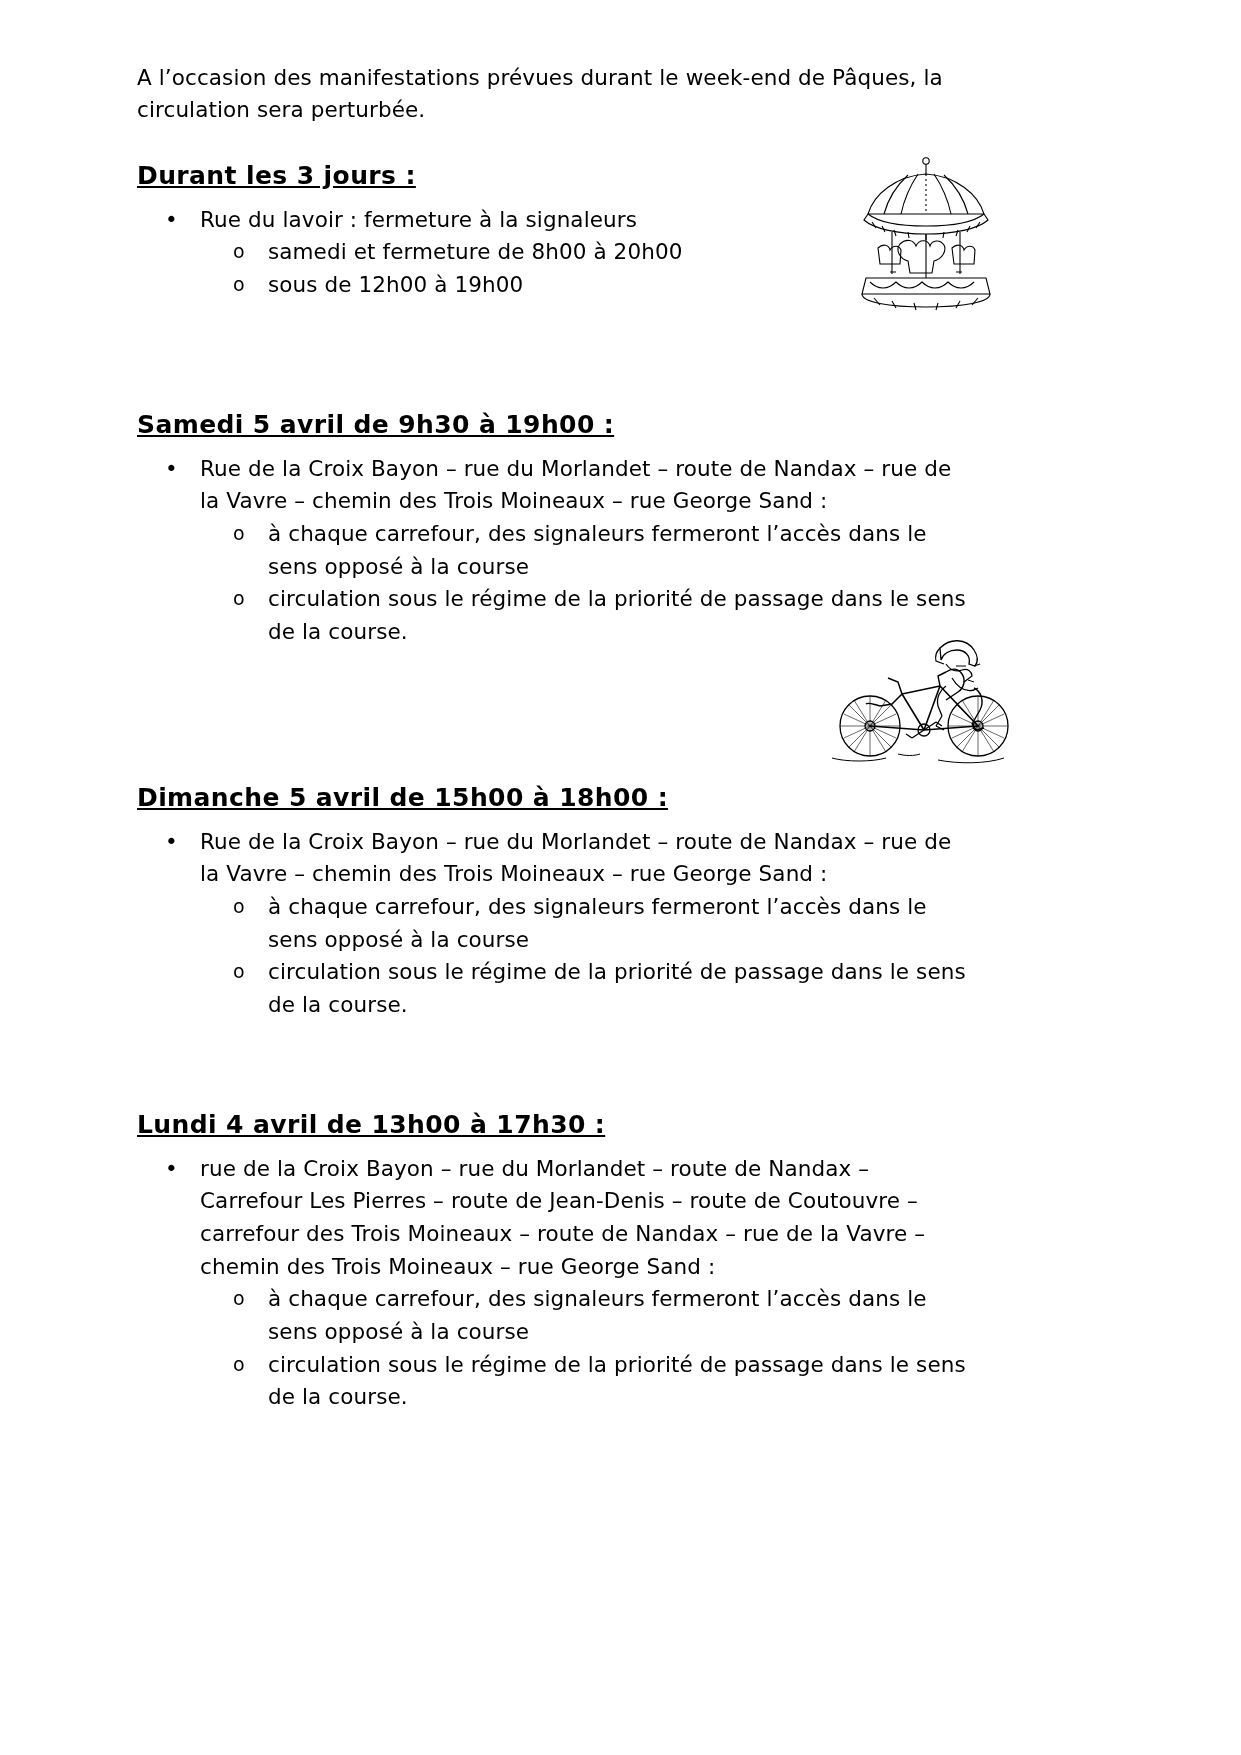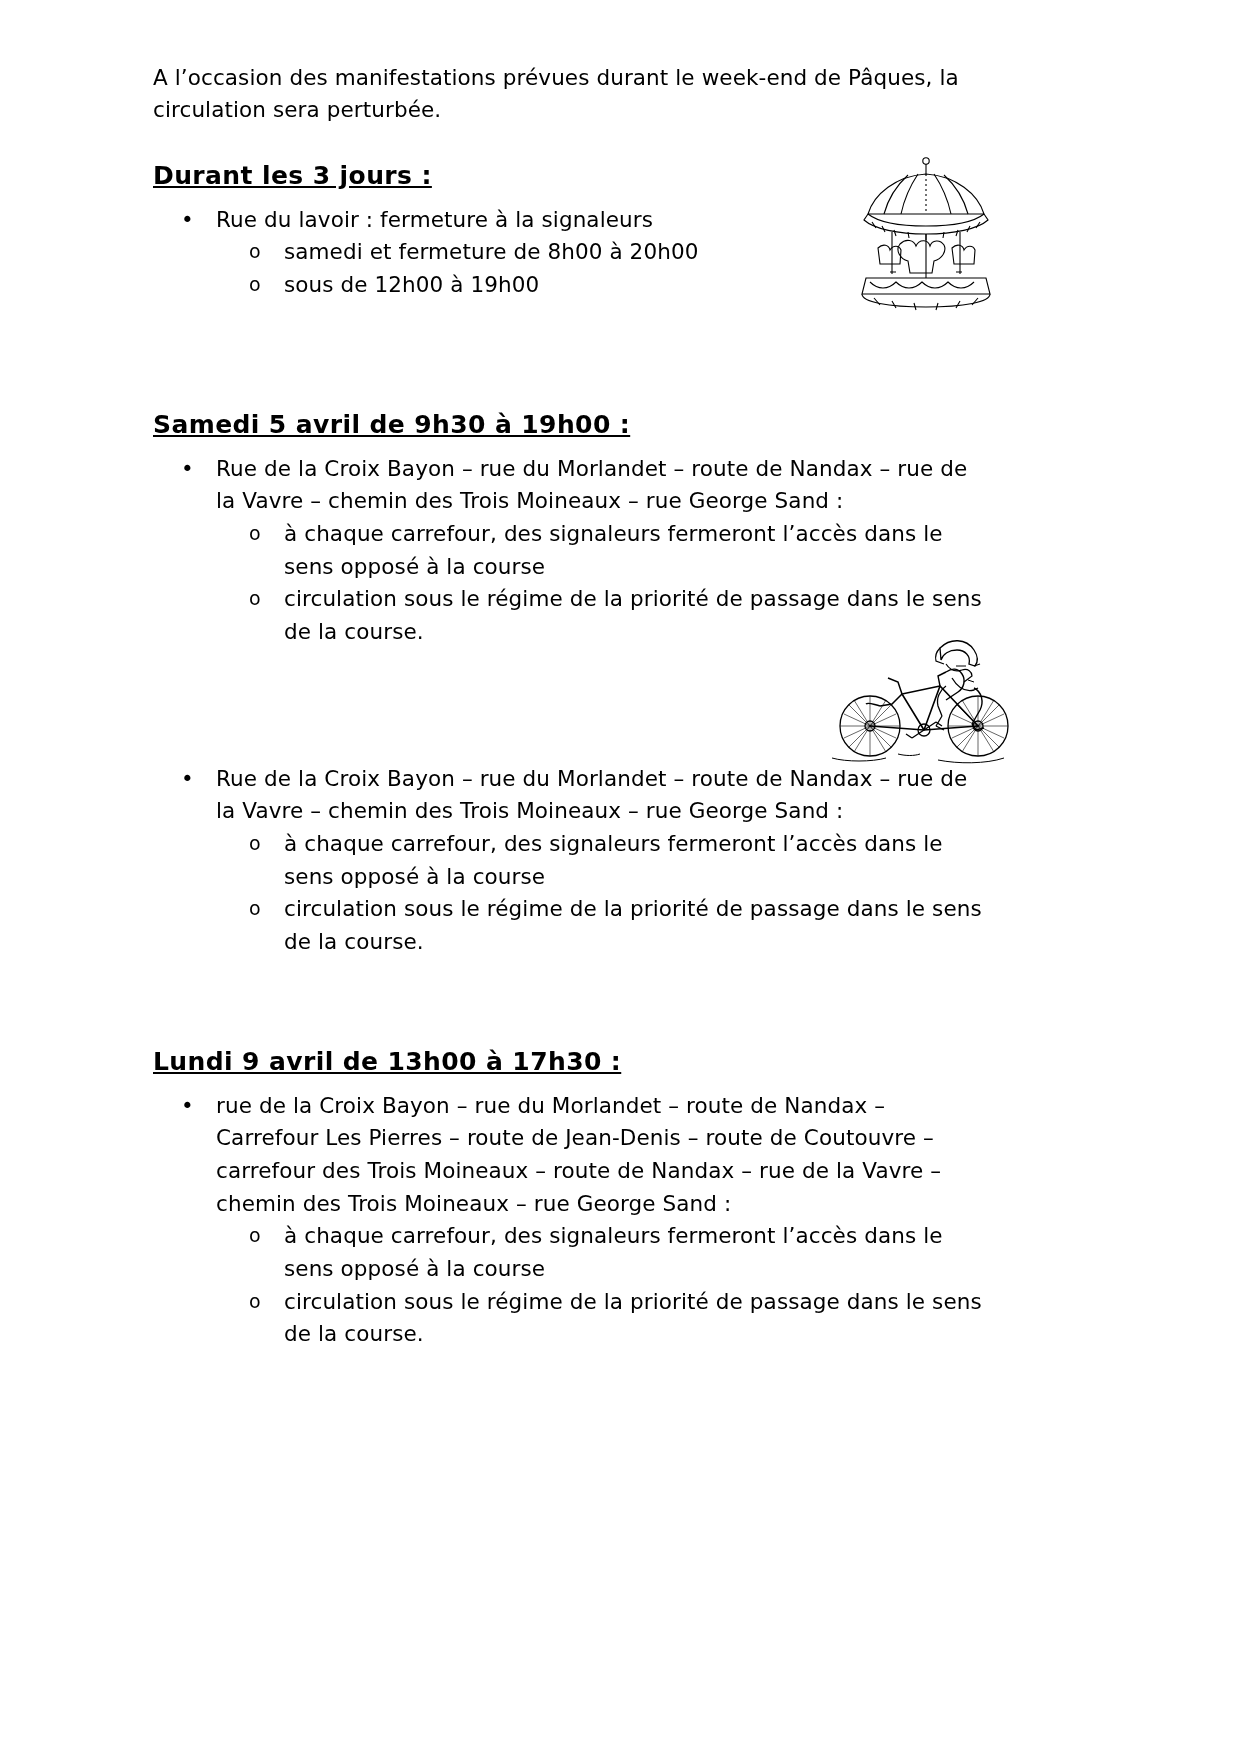--- a/index.html
+++ b/index.html
@@ -16,21 +16,20 @@
     width: 1241px;
     height: 1755px;
     background: #ffffff;
     overflow: hidden;
   }
   .content {
     position: absolute;
     left: 137px;
     top: 62px;
     width: 830px;
-    margin-left: 16px;
   }
   p.intro {
     margin: 0 0 0 0;
     font-size: 21.5px;
     line-height: 1.5;
     letter-spacing: 0.1px;
   }
   h2.section {
     margin: 34px 0 0 0;
     font-size: 25px;
@@ -139,40 +138,41 @@
             <span class="sub-circle">o</span>
             <span>circulation sous le régime de la priorité de passage dans le sens de la course.</span>
           </li>
         </ul>
       </li>
     </ul>
 
     <div class="gap-large"></div>
     <div class="gap-small"></div>
 
+    <h2 class="section">Dimanche 5 avril de 15h00 à 18h00 :</h2>
     <ul class="bullets">
       <li>
         <span class="bullet-dot">•</span>
         <span>Rue de la Croix Bayon – rue du Morlandet – route de Nandax – rue de la Vavre – chemin des Trois Moineaux – rue George Sand :</span>
         <ul class="subs">
           <li>
             <span class="sub-circle">o</span>
             <span>à chaque carrefour, des signaleurs fermeront l’accès dans le sens opposé à la course</span>
           </li>
           <li>
             <span class="sub-circle">o</span>
             <span>circulation sous le régime de la priorité de passage dans le sens de la course.</span>
           </li>
         </ul>
       </li>
     </ul>
 
     <div class="gap-med"></div>
 
-    <h2 class="section">Lundi 9 avril de 13h00 à 17h30 :</h2>
+    <h2 class="section">Lundi 4 avril de 13h00 à 17h30 :</h2>
     <ul class="bullets">
       <li>
         <span class="bullet-dot">•</span>
         <span>rue de la Croix Bayon – rue du Morlandet – route de Nandax – Carrefour Les Pierres – route de Jean-Denis – route de Coutouvre – carrefour des Trois Moineaux – route de Nandax – rue de la Vavre – chemin des Trois Moineaux – rue George Sand :</span>
         <ul class="subs">
           <li>
             <span class="sub-circle">o</span>
             <span>à chaque carrefour, des signaleurs fermeront l’accès dans le sens opposé à la course</span>
           </li>
           <li>

